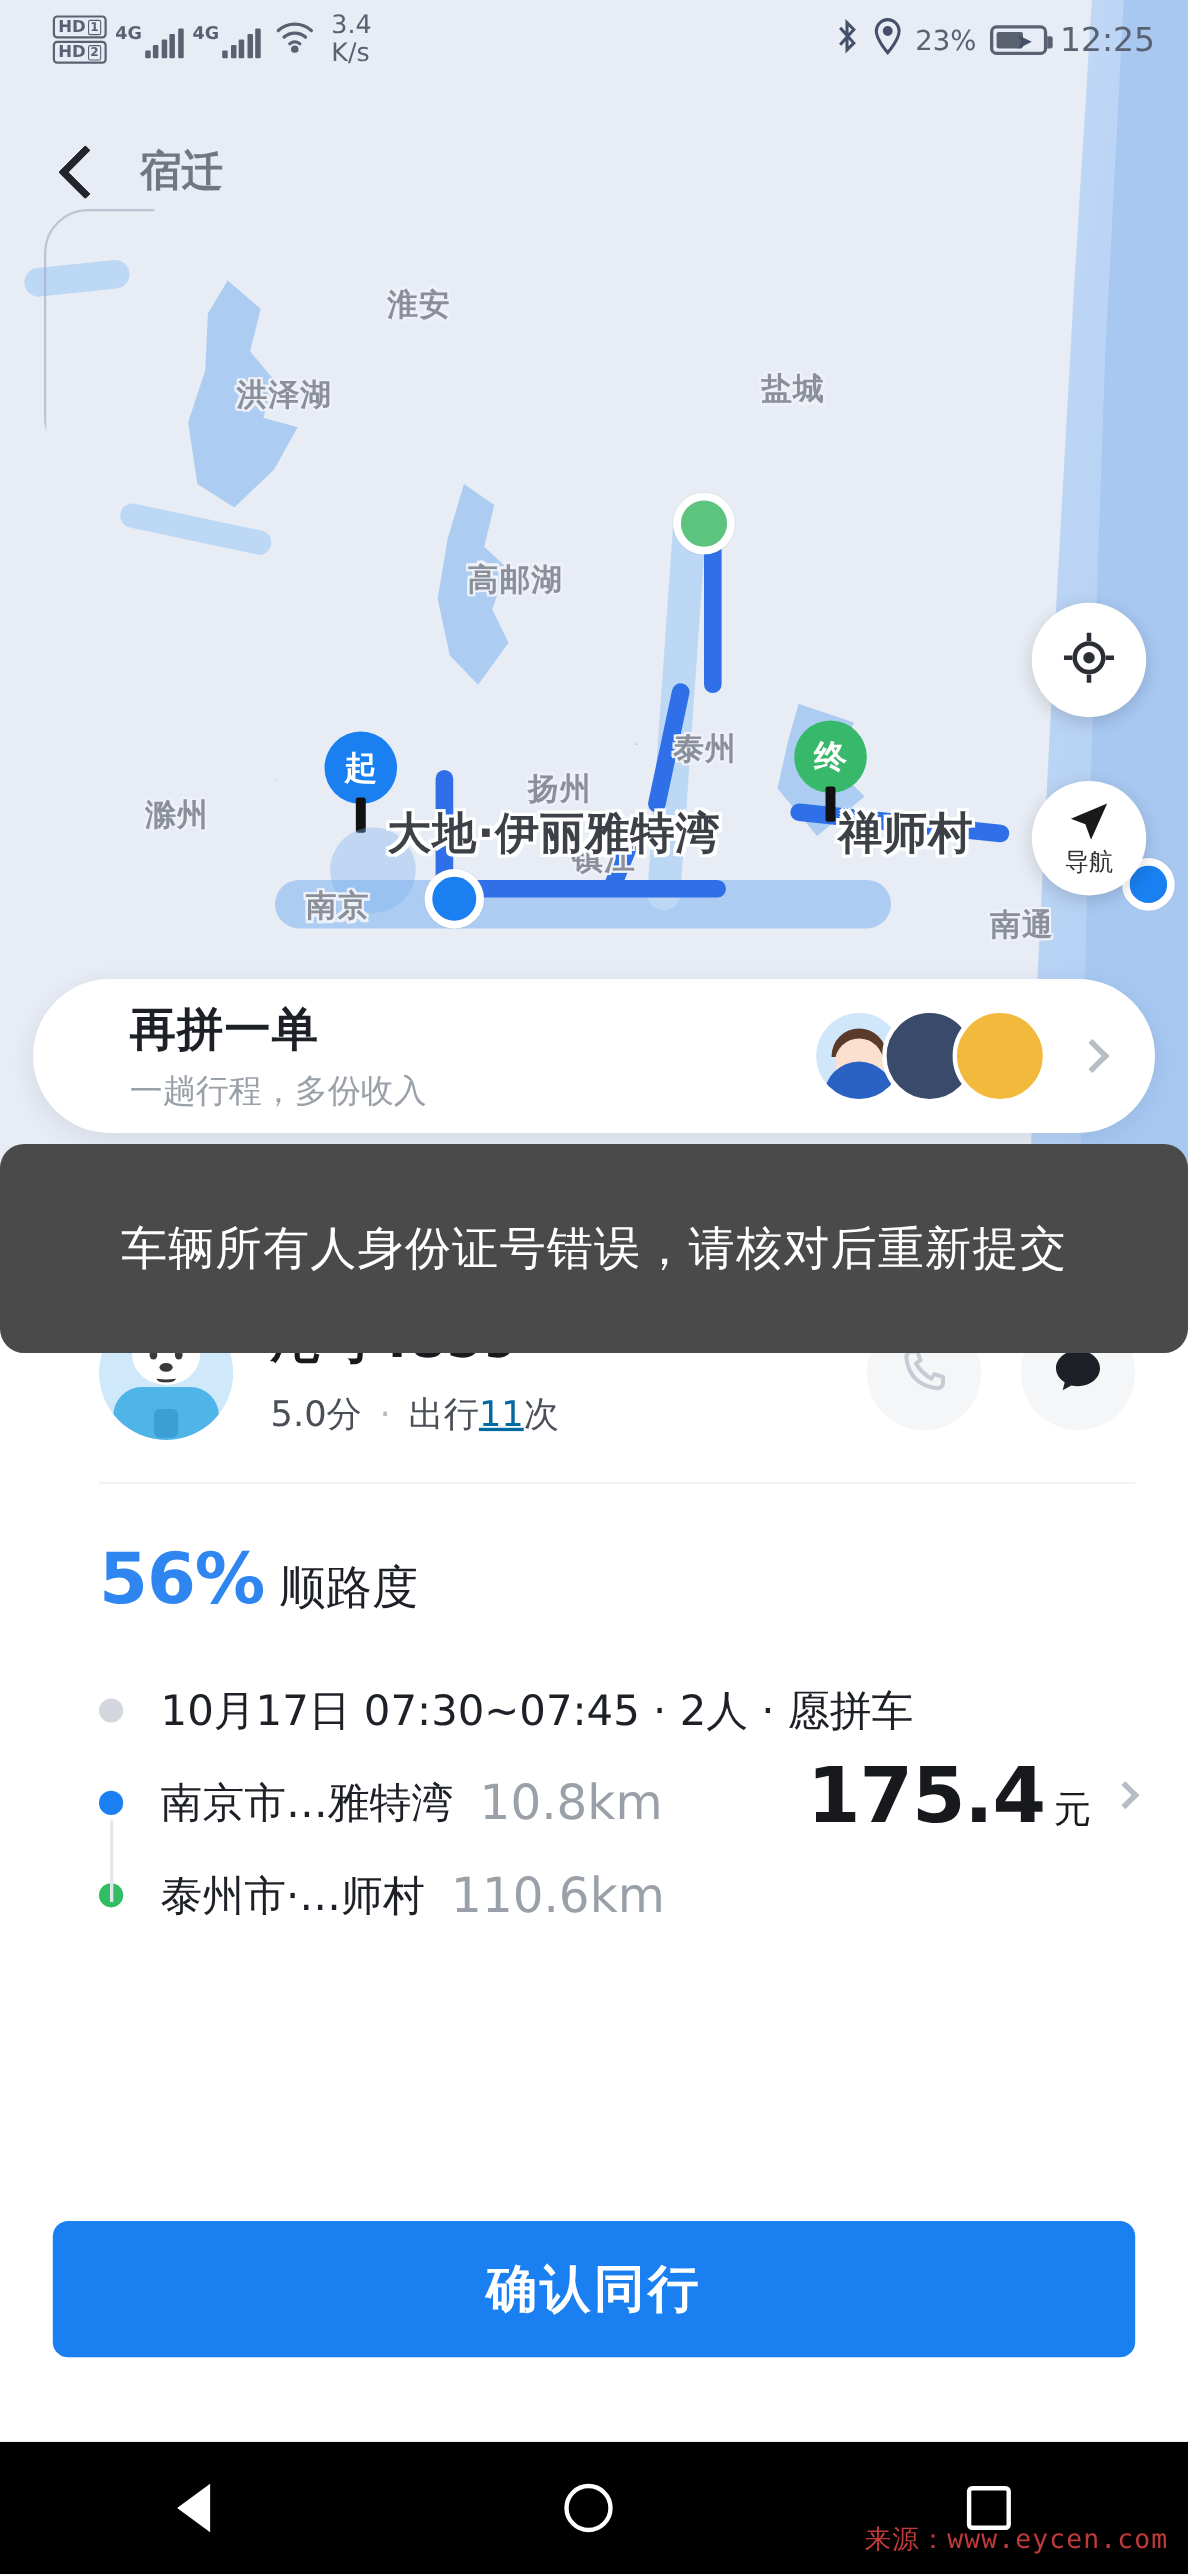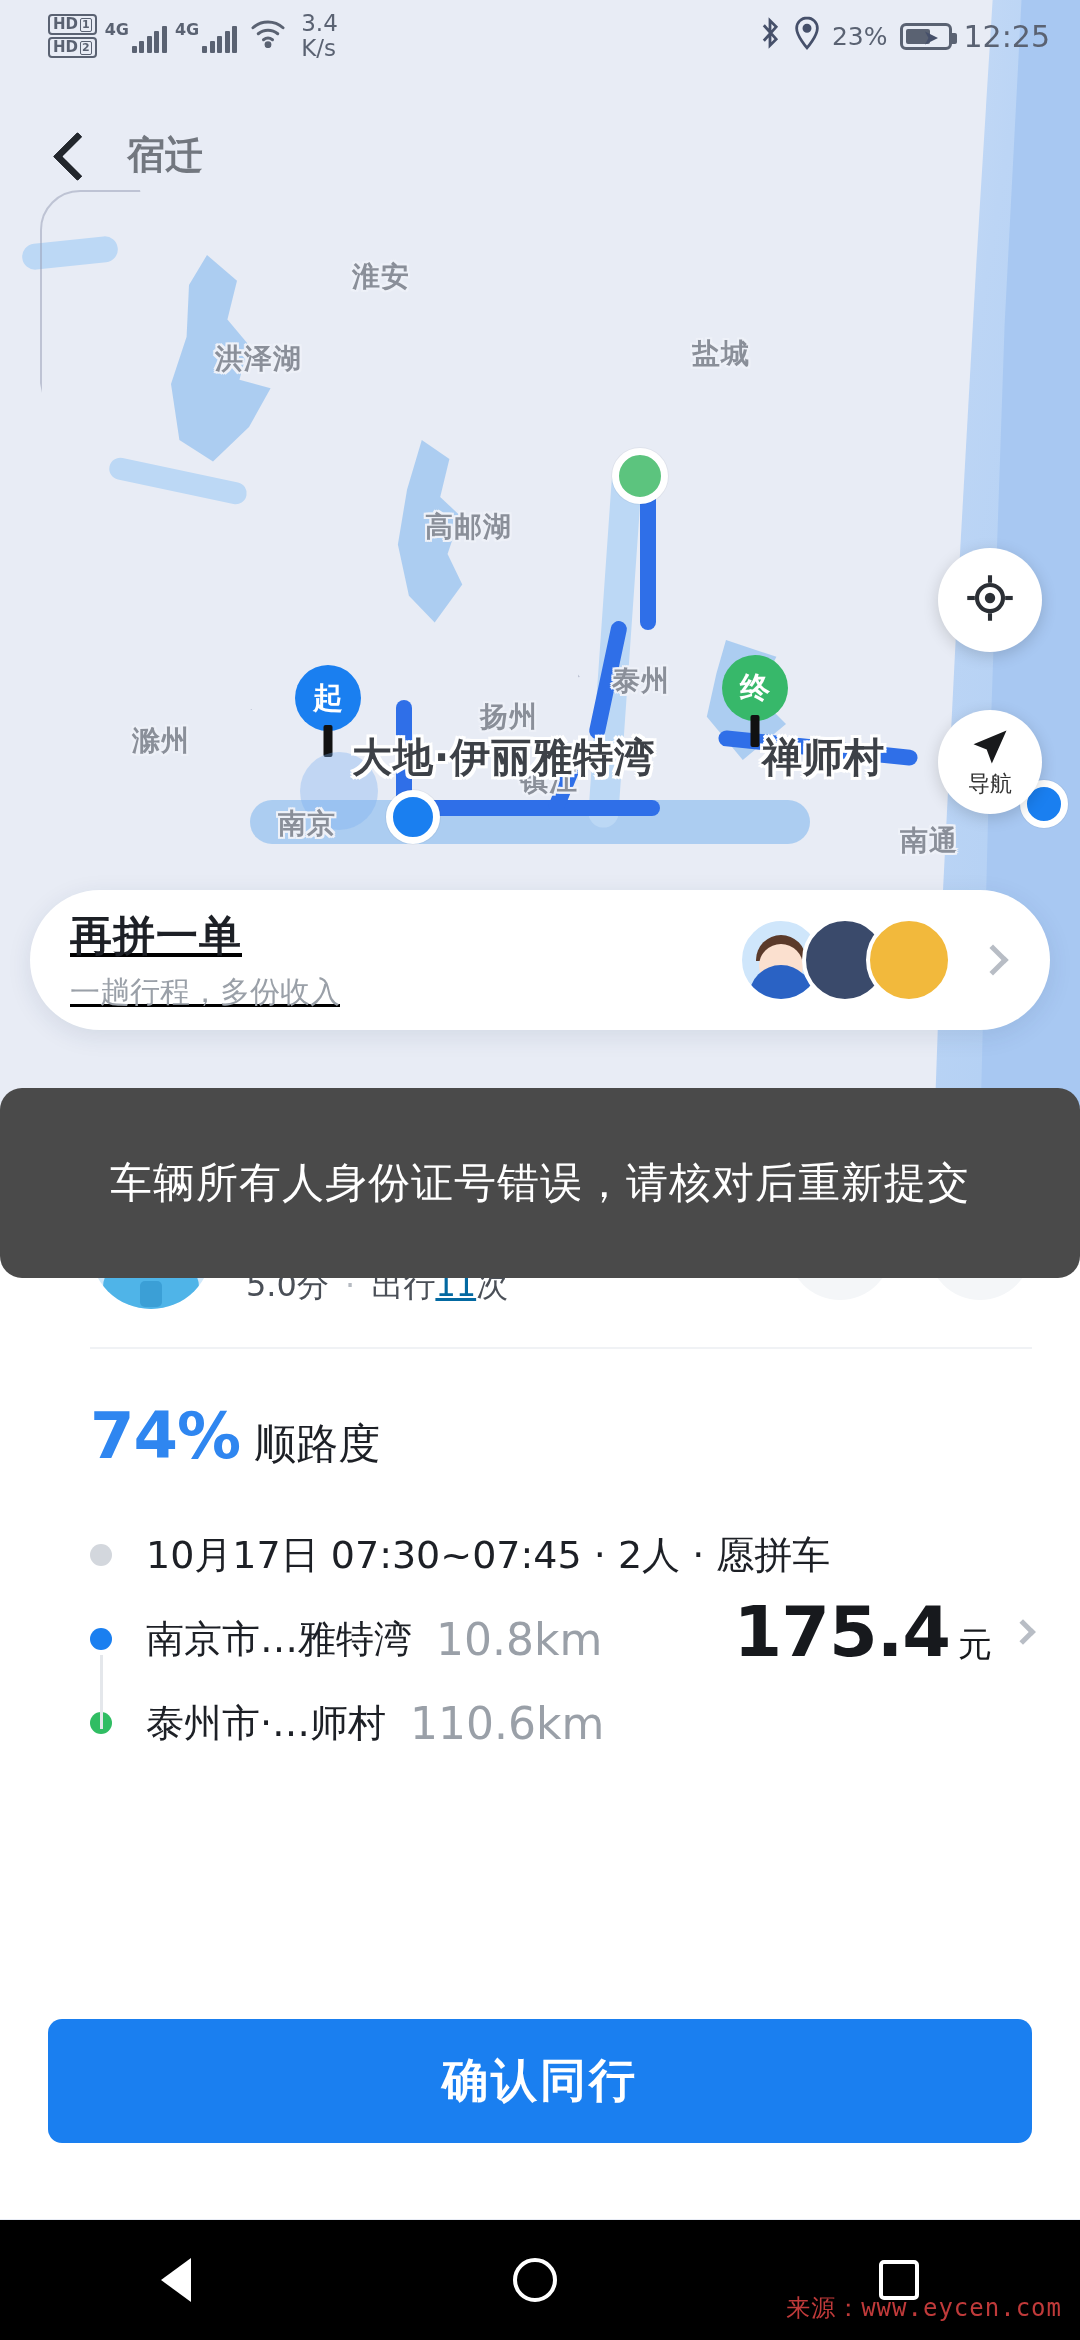--- a/index.html
+++ b/index.html
@@ -116,21 +116,21 @@
   }
   .nav-title { margin-left:35px; font-size:38px; color:#72777f; font-weight:700; }
 
   
   #promo {
     position:absolute; left:30px; top:890px; width:1020px; height:140px;
     background:#fff; border-radius:70px; z-index:20;
     box-shadow:0 6px 24px rgba(30,50,90,.10);
     display:flex; align-items:center;
   }
-  .promo-text { margin-left:40px;text-decoration:underline; }
+  .promo-text { margin-left:88px; }
   .promo-title { font-size:42px; font-weight:700; color:#1d2026; letter-spacing:1px;}
   .promo-sub { font-size:30px; color:#9aa0a8; margin-top:8px;}
   .promo-avatars { margin-left:auto; display:flex; align-items:center; position:relative; margin-right:30px;}
   .pa {
     width:86px; height:86px; border-radius:50%; border:4px solid #fff; position:relative; overflow:hidden;
   }
   .pa1 { background:#cfe6fb; }
   .pa2 { background:#3a4a6b; margin-left:-22px; }
   .pa3 { background:#f2b93c; margin-left:-22px; }
   .pa-face{ position:absolute; left:50%; top:30%; transform:translateX(-50%); width:44px;height:44px;border-radius:50%;background:#fbe0cf;}
@@ -197,21 +197,20 @@
     font-size:46px; font-weight:700; letter-spacing:3px;
     display:flex; align-items:center; justify-content:center;
   }
 
   
   #toast {
     position:absolute; left:0; top:1040px; width:1080px; min-height:190px;
     background:#4a4a4a; border-radius:22px; z-index:60;
     display:flex; align-items:center; justify-content:center;
     padding:28px 60px;
-    margin-top:48px;
   }
   .toast-text {
     color:#fff; font-size:42px; line-height:1.42; text-align:center; letter-spacing:1px;
   }
 
   
   #androidnav {
     position:absolute; left:0; bottom:0; width:1080px; height:120px;
     background:#000; display:flex; align-items:center; justify-content:space-around; z-index:70;
   }
@@ -430,21 +429,21 @@
             <path d="M12 3.2 C6.6 3.2 2.4 6.7 2.4 11 C2.4 13.5 3.9 15.7 6.2 17.1 L5.3 20.6 L9.1 18.5 C10 18.7 11 18.8 12 18.8 C17.4 18.8 21.6 15.3 21.6 11 C21.6 6.7 17.4 3.2 12 3.2 Z"></path>
           </svg>
         </span>
       </div>
     </div>
   </div>
 
   <div class="divider"></div>
 
   <div class="matchrow">
-    <span class="match-pct">74%</span>
+    <span class="match-pct">56%</span>
     <span class="match-lbl">顺路度</span>
   </div>
 
   <div class="trip">
     <div class="trow">
       <span class="tdot grey"></span>
       <span class="ttext">10月17日 07:30~07:45 · 2人 · 愿拼车</span>
     </div>
 
     <div class="tline" style="top:182px;height:74px;"></div>

